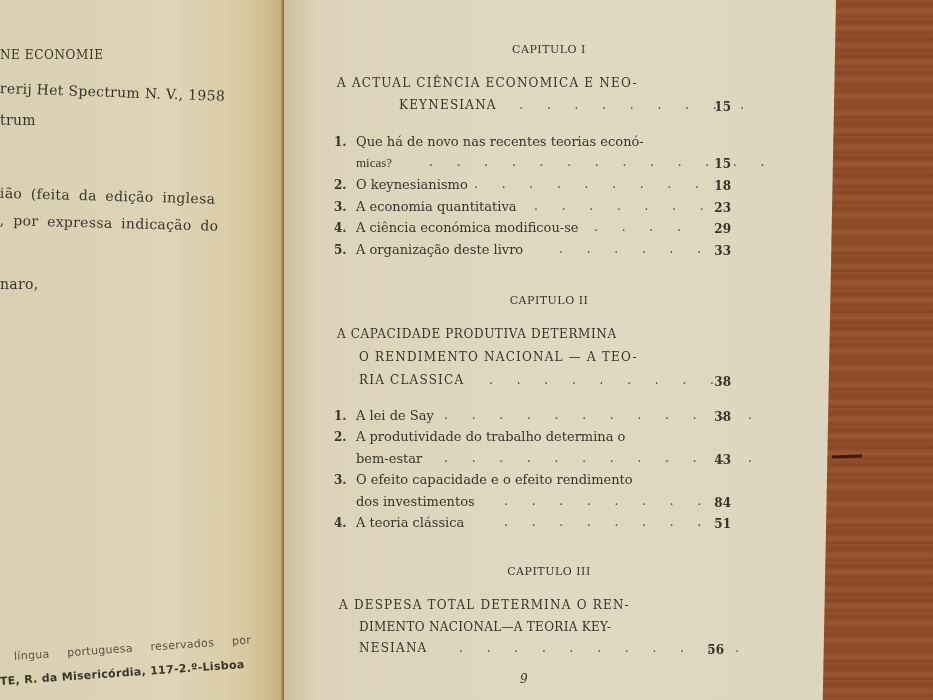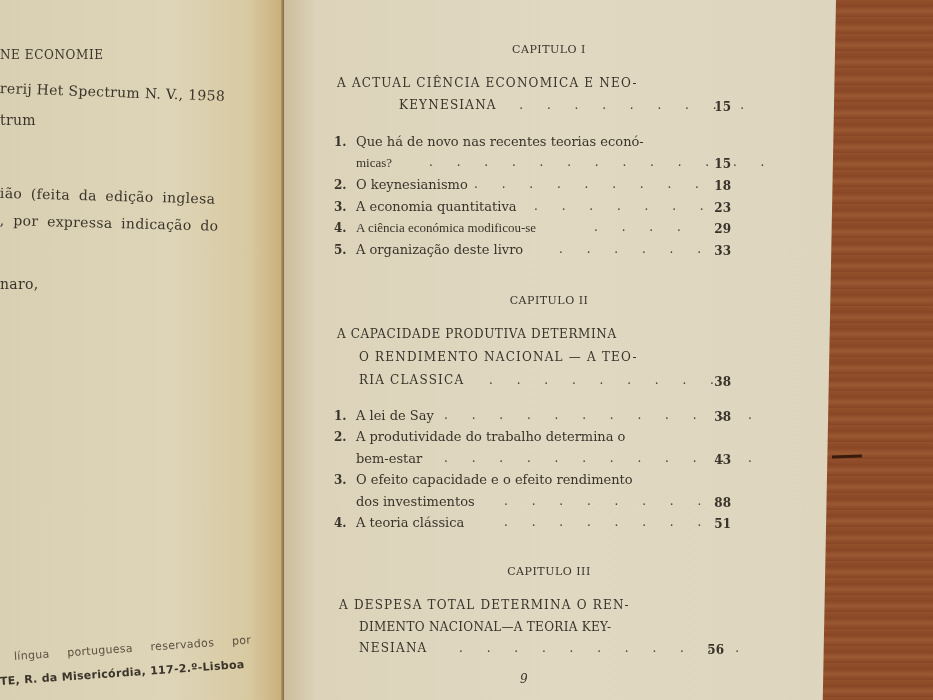--- a/index.html
+++ b/index.html
@@ -65,21 +65,21 @@
   <div class="txt entry" style="left:72px;top:177px;">O keynesianismo</div>
   <div class="dots" style="left:190px;top:177px;">. . . . . . . . . .</div>
   <div class="pg" style="top:179px;">18</div>
 
   <div class="num" style="top:200px;">3.</div>
   <div class="txt entry" style="left:72px;top:199px;">A economia quantitativa</div>
   <div class="dots" style="left:250px;top:199px;">. . . . . . .</div>
   <div class="pg" style="top:201px;">23</div>
 
   <div class="num" style="top:221px;">4.</div>
-  <div class="txt entry" style="left:72px;top:220px;font-family:Liberation Serif, serif;">A ciência económica modificou-se</div>
+  <div class="txt entry" style="left:72px;top:220px;">A ciência económica modificou-se</div>
   <div class="dots" style="left:310px;top:220px;">. . . .</div>
   <div class="pg" style="top:222px;">29</div>
 
   <div class="num" style="top:243px;">5.</div>
   <div class="txt entry" style="left:72px;top:242px;">A organização deste livro</div>
   <div class="dots" style="left:275px;top:242px;">. . . . . .</div>
   <div class="pg" style="top:244px;">33</div>
 
   <div class="chap" style="top:294px;">CAPITULO II</div>
   <div class="title-line" style="left:53px;top:327px;letter-spacing:0.6px;">A CAPACIDADE PRODUTIVA DETERMINA</div>
@@ -96,21 +96,21 @@
   <div class="num" style="top:430px;">2.</div>
   <div class="txt entry" style="left:72px;top:429px;">A produtividade do trabalho determina o</div>
   <div class="txt entry" style="left:72px;top:451px;">bem-estar</div>
   <div class="dots" style="left:160px;top:451px;">. . . . . . . . . . . .</div>
   <div class="pg" style="top:453px;">43</div>
 
   <div class="num" style="top:473px;">3.</div>
   <div class="txt entry" style="left:72px;top:472px;">O efeito capacidade e o efeito rendimento</div>
   <div class="txt entry" style="left:72px;top:494px;">dos investimentos</div>
   <div class="dots" style="left:220px;top:494px;">. . . . . . . .</div>
-  <div class="pg" style="top:496px;">88</div>
+  <div class="pg" style="top:496px;">84</div>
 
   <div class="num" style="top:516px;">4.</div>
   <div class="txt entry" style="left:72px;top:515px;">A teoria clássica</div>
   <div class="dots" style="left:220px;top:515px;">. . . . . . . .</div>
   <div class="pg" style="top:517px;">51</div>
 
   <div class="chap" style="top:565px;">CAPITULO III</div>
   <div class="title-line" style="left:55px;top:598px;">A DESPESA TOTAL DETERMINA O REN-</div>
   <div class="title-line" style="left:75px;top:620px;letter-spacing:0.3px;">DIMENTO NACIONAL—A TEORIA KEY-</div>
   <div class="title-line" style="left:75px;top:641px;">NESIANA</div>

